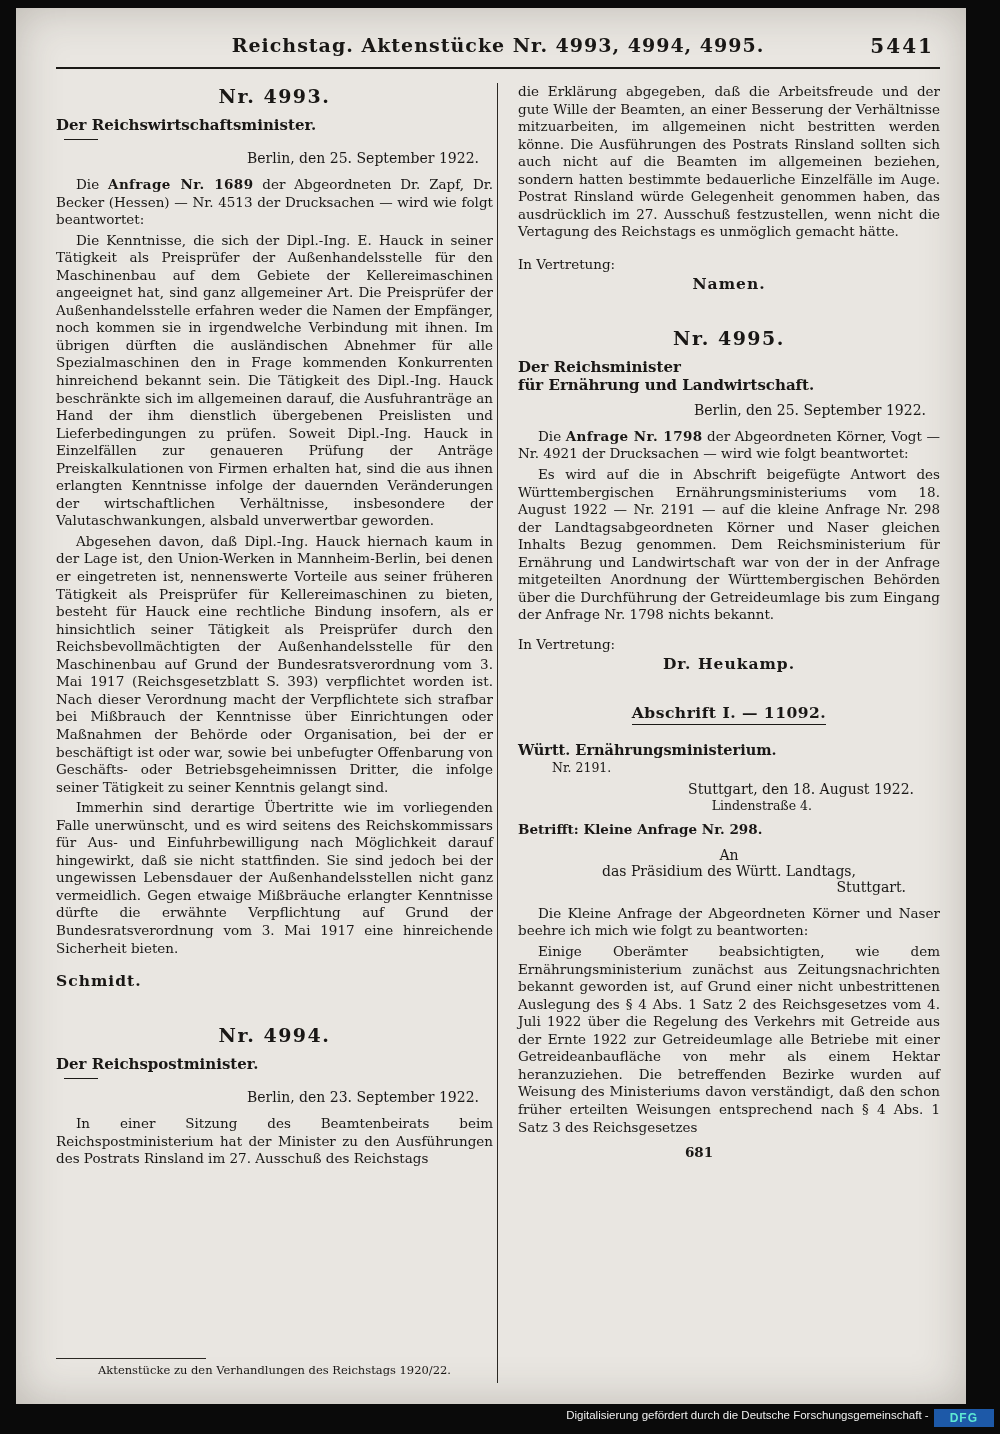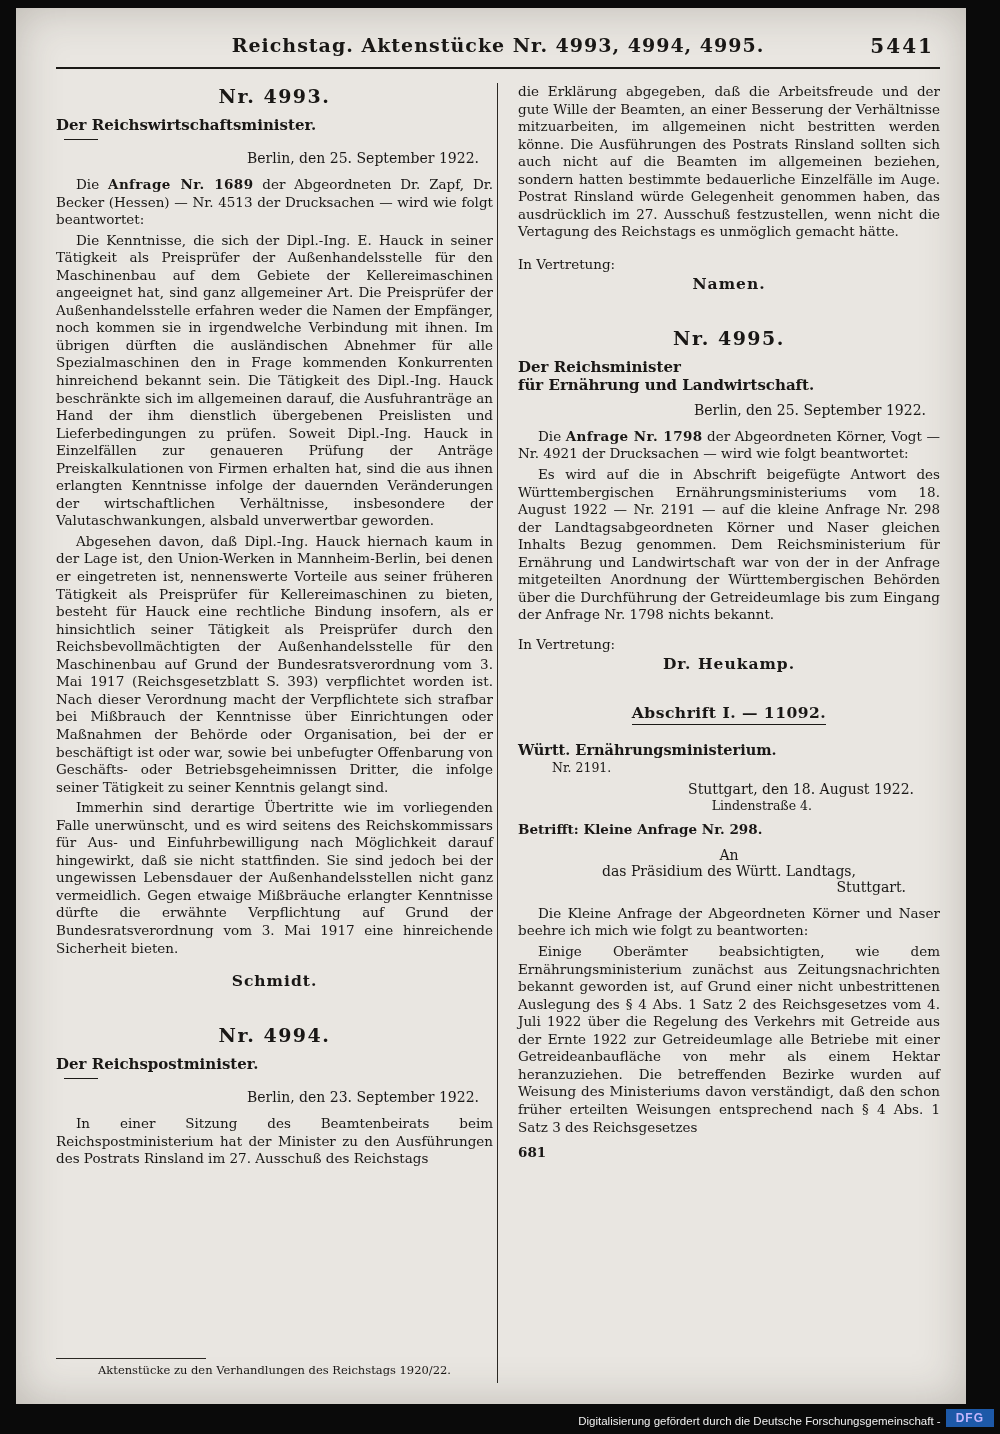--- a/index.html
+++ b/index.html
@@ -47,52 +47,52 @@
   .minister { font-weight:bold; font-size:15px; }
   .minister-rule { width:34px; border-top:1.5px solid #1b1916; margin:5px 0 10px 8px; }
   .minister-two-line { margin-bottom:8px; }
   .dateline { text-align:right; padding-right:14px; font-size:14px; margin:8px 0 10px; }
   .para {
     font-size:13.5px; line-height:1.3; text-align:justify;
     text-indent:20px; margin-bottom:3px;
   }
   .para.noindent { text-indent:0; }
   .bold { font-weight:bold; letter-spacing:.4px; }
-  .signature { text-align:center; font-weight:bold; font-size:15.5px; letter-spacing:1px; margin:14px 0 8px; }
+  .signature { font-weight:bold; font-size:15.5px; letter-spacing:1px; margin:14px 0 8px; }
   .in-vertretung { text-align:left; font-size:13.5px; margin-top:12px; }
   .sig-name { text-align:center; font-weight:bold; font-size:15.5px; letter-spacing:1px; margin:2px 0 8px; }
   
   .abschrift-heading-wrap { text-align:center; margin:22px 0 16px; }
   .abschrift-heading {
     display:inline-block; font-weight:bold; font-size:15.5px; letter-spacing:.5px;
     border-bottom:1.5px solid #1b1916; padding-bottom:2px;
   }
   .ministry { font-weight:bold; font-size:14.5px; }
   .ref-number { font-size:12.5px; margin:2px 0 6px 34px; }
   .abs-dateline { text-align:right; padding-right:26px; font-size:14px; margin-top:6px; }
   .abs-address { text-align:right; padding-right:128px; font-size:12.5px; margin:1px 0 8px; }
   .subject { font-weight:bold; font-size:13.5px; margin:6px 0 10px; }
   .addr-line1 { text-align:center; font-size:14px; }
   .addr-line2 { text-align:center; font-size:14px; }
   .addr-line3 { text-align:right; padding-right:34px; font-size:14px; margin-bottom:10px; }
-  .page-marker { text-align:left; padding-right:60px; font-weight:bold; font-size:13.5px; margin-top:8px; }
+  .page-marker { text-align:center; padding-right:60px; font-weight:bold; font-size:13.5px; margin-top:8px; }
   
   .footnote-block { margin-top:auto; padding:10px 0 6px; }
   .footnote-rule { width:150px; border-top:1px solid #2b2823; margin-bottom:4px; }
   .footnote { font-size:11.5px; text-align:center; }
   
   .bottom-credit {
     position:absolute; right:6px; bottom:7px;
-    display:flex; align-items:flex-end; gap:5px;
+    display:flex; align-items:flex-start; gap:5px;
     font-family:"Liberation Sans","DejaVu Sans",sans-serif;
   }
   .credit-text { color:#f0f0f0; font-size:11.5px; }
   .dfg-logo {
-    display:inline-block; background:#1d59a8; color:#c4b5fd;
-    font-weight:bold; font-size:12px; padding:2px 10px; letter-spacing:1px;
+    display:inline-block; background:#1d59a8; color:#5eead4;
+    font-weight:bold; font-size:12px; padding:2px 16px; letter-spacing:1px;
   }
 </style>
 </head>
 <body>
 
 <div class="page">
 
   <div class="page-header">
     <div class="header-title">Reichstag. Aktenstücke Nr. 4993, 4994, 4995.</div>
     <div class="header-page-number">5441</div>

